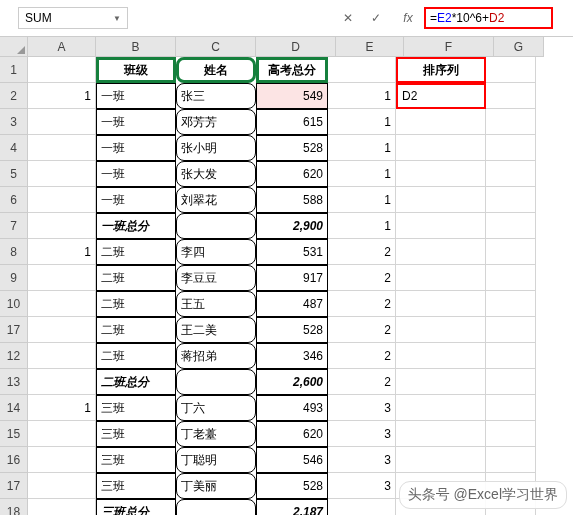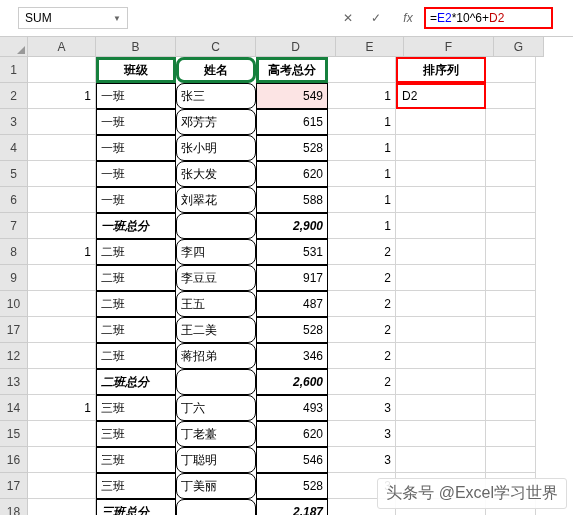--- a/index.html
+++ b/index.html
@@ -41,21 +41,21 @@
     .brd { border: 1px solid #000; }
     .bold { font-weight: bold; font-style: italic; }
     
     .sel-d2 { background: #fce4e4; position: relative; text-align: right; }
     .sel-d2::after { content: ""; position: absolute; inset: -1px; border: 1px dashed #c00000; pointer-events: none; }
     .sel-e2 { position: relative; }
     .sel-e2::after { content: ""; position: absolute; inset: -1px; border: 1px solid #0000ff; pointer-events: none; }
     .active-f2 { position: relative; border: 2px solid red !important; z-index: 5; }
     .f-header-box { border: 2px solid red; position: relative; z-index: 5; }
     
-    .watermark { position: absolute; bottom: 6px; right: 6px; background: rgba(255,255,255,0.9); padding: 4px 8px; border-radius: 3px; font-size: 16px; color: #666; border: 1px solid #ddd; }
+    .watermark { position: absolute; bottom: 6px; right: 6px; background: rgba(255,255,255,0.9); padding: 4px 8px; border-radius: 11px; font-size: 14px; color: #666; border: 1px solid #ddd; }
   </style>
 </head>
 <body>
 
 <div class="formula-bar">
   <div class="name-box">
     <span>SUM</span>
     <span class="name-box-dd">▼</span>
   </div>
   <div class="fb-btns">

